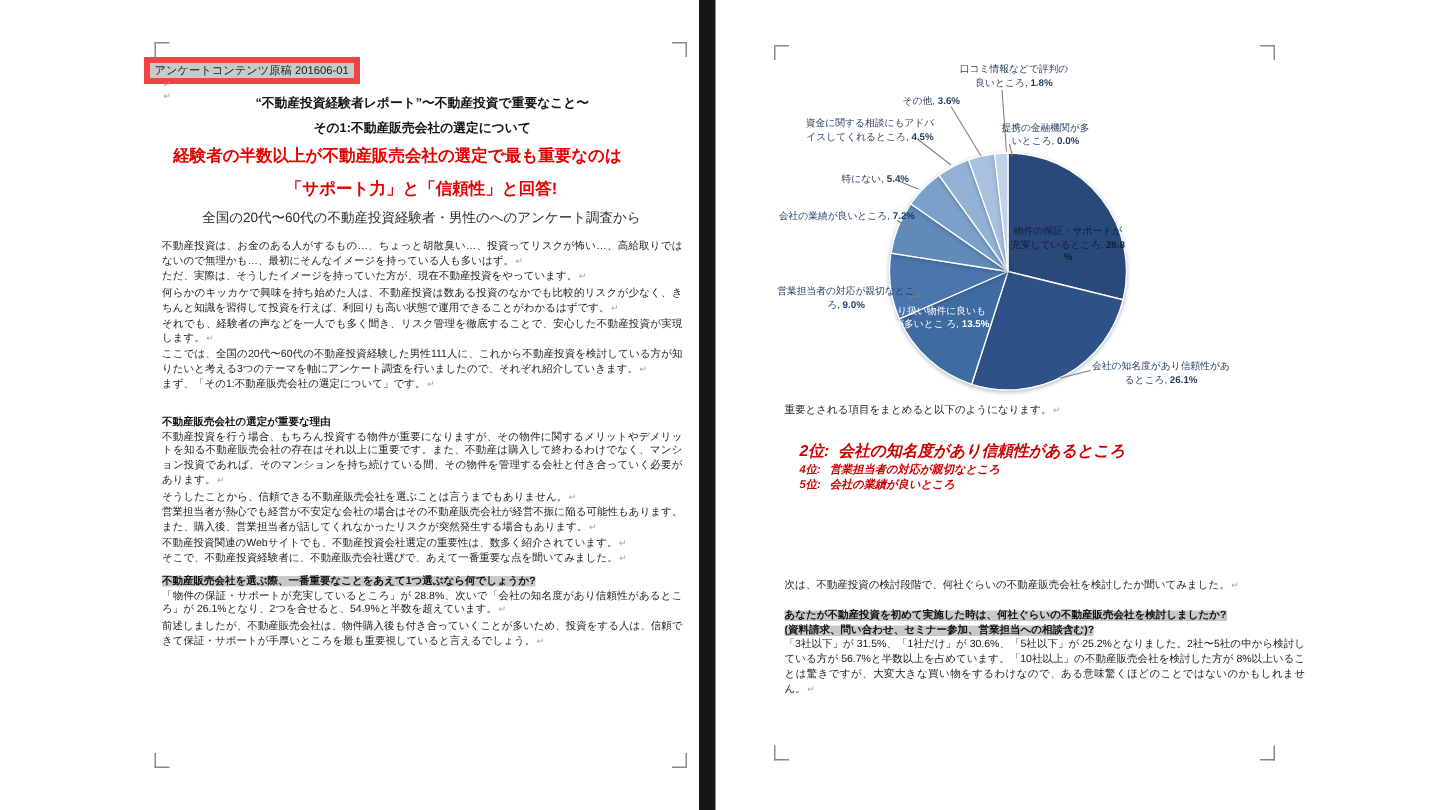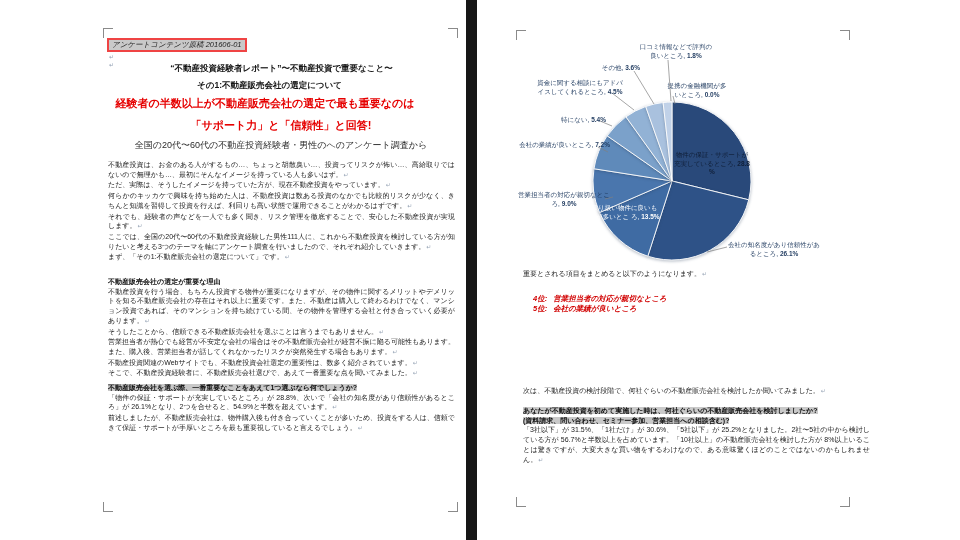--- a/index.html
+++ b/index.html
@@ -18,29 +18,29 @@
 
   
   .crop{position:absolute;width:9px;height:9px;border:0 solid #8a8a8a;}
   .crop.tl{border-left-width:1px;border-top-width:1px;}
   .crop.tr{border-right-width:1px;border-top-width:1px;}
   .crop.bl{border-left-width:1px;border-bottom-width:1px;}
   .crop.br{border-right-width:1px;border-bottom-width:1px;}
 
   
   .doc-label{
-    position:absolute;left:107px;top:38px;
+    position:absolute;left:96px;top:38px;
     font-size:7.5px;line-height:10px;padding:0 3px;
-    background:#c9c9c9;border:2px solid #ef4444;color:#222;font-style:italic;
+    background:#c9c9c9;border:4px solid #ef4444;color:#222;
   }
   .pilcrows{position:absolute;left:109px;top:53px;font-size:6px;color:#93a1b5;line-height:8px;white-space:pre;}
   .pilcrows::before{content:"\21B5\A\21B5";}
   .c{text-align:center;}
   .l-title1{position:absolute;left:104px;top:63px;width:355px;font-size:8.5px;font-weight:bold;color:#141414;}
-  .l-title2{position:absolute;left:92px;top:80px;width:355px;font-size:8.5px;font-weight:bold;color:#141414;}
+  .l-title2{position:absolute;left:104px;top:80px;width:355px;font-size:8.5px;font-weight:bold;color:#141414;}
   .l-red1{position:absolute;left:80px;top:96px;width:370px;font-size:11px;font-weight:bold;color:#e60000;}
   .l-red2{position:absolute;left:96px;top:118px;width:370px;font-size:11px;font-weight:bold;color:#e60000;}
   .l-subtitle{position:absolute;left:96px;top:139px;width:370px;font-size:9px;color:#2a2a2a;}
 
   .body{font-size:7px;line-height:9.7px;text-align:justify;}
   .para{display:block;}
   .para::after{content:"\21B5";color:#9aa7b8;font-size:6px;margin-left:1px;}
   .l-intro{position:absolute;left:108px;top:160px;width:347px;}
   .l-section{position:absolute;left:108px;top:277px;width:347px;}
   .sec-head{font-weight:bold;color:#111;}
@@ -172,20 +172,21 @@
       <div class="callout co-chimeido"><span class="lab">会社の知名度があり信頼性があるところ</span><span class="pct">26.1%</span></div>
       <div class="callout co-bukken"><span class="lab">物件の保証・サポートが充実しているところ</span><span class="pct">28.8%</span></div>
       <div class="callout co-toriatsukai"><span class="lab">取り扱い物件に良いものが多いとこ ろ</span><span class="pct">13.5%</span></div>
     </div>
 
     <div class="r-summary body">
       <span class="para">重要とされる項目をまとめると以下のようになります。</span>
     </div>
 
     <div class="r-points">
+      <div class="rk rk2"><span class="rk-n">2位:</span><span class="rk-t">会社の知名度があり信頼性があるところ</span></div>
       <div class="rk rk4"><span class="rk-n">4位:</span><span class="rk-t">営業担当者の対応が親切なところ</span></div>
       <div class="rk rk5"><span class="rk-n">5位:</span><span class="rk-t">会社の業績が良いところ</span></div>
     </div>
 
     <div class="r-next body">
       <span class="para">次は、不動産投資の検討段階で、何社ぐらいの不動産販売会社を検討したか聞いてみました。</span>
     </div>
 
     <div class="r-q2 body">
       <div class="hl-line"><span class="hl">あなたが不動産投資を初めて実施した時は、何社ぐらいの不動産販売会社を検討しましたか?</span></div>

